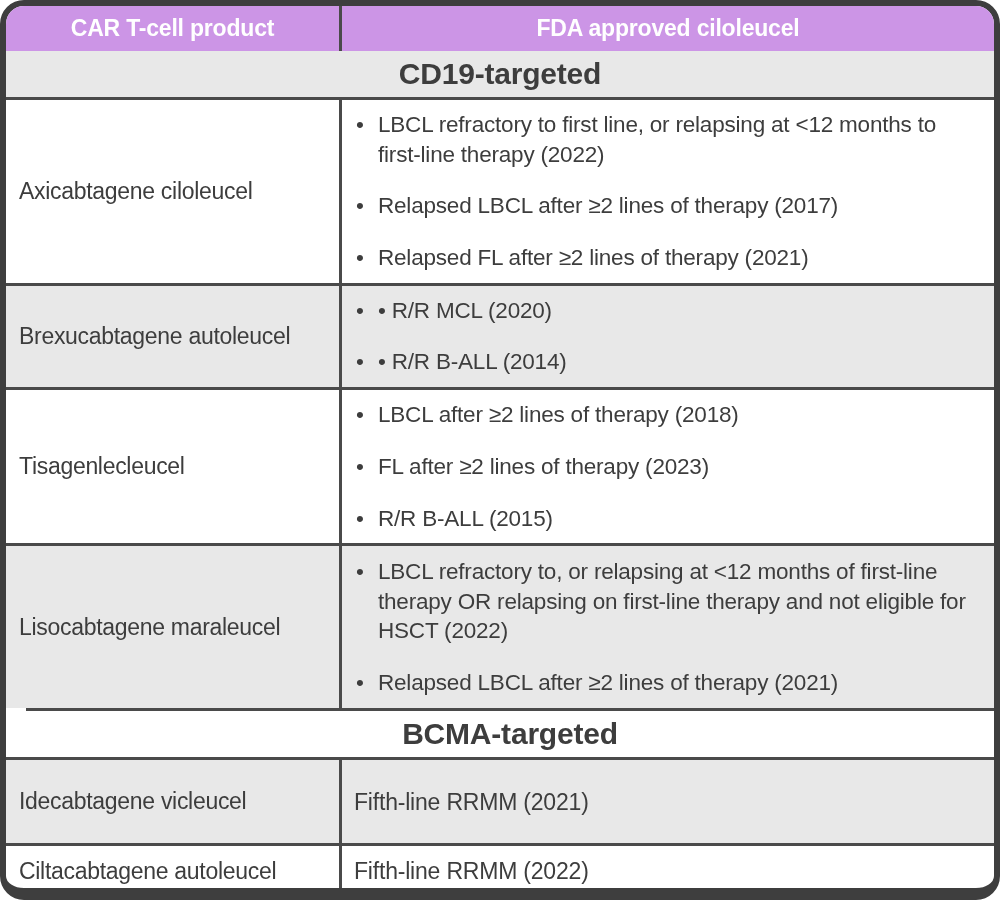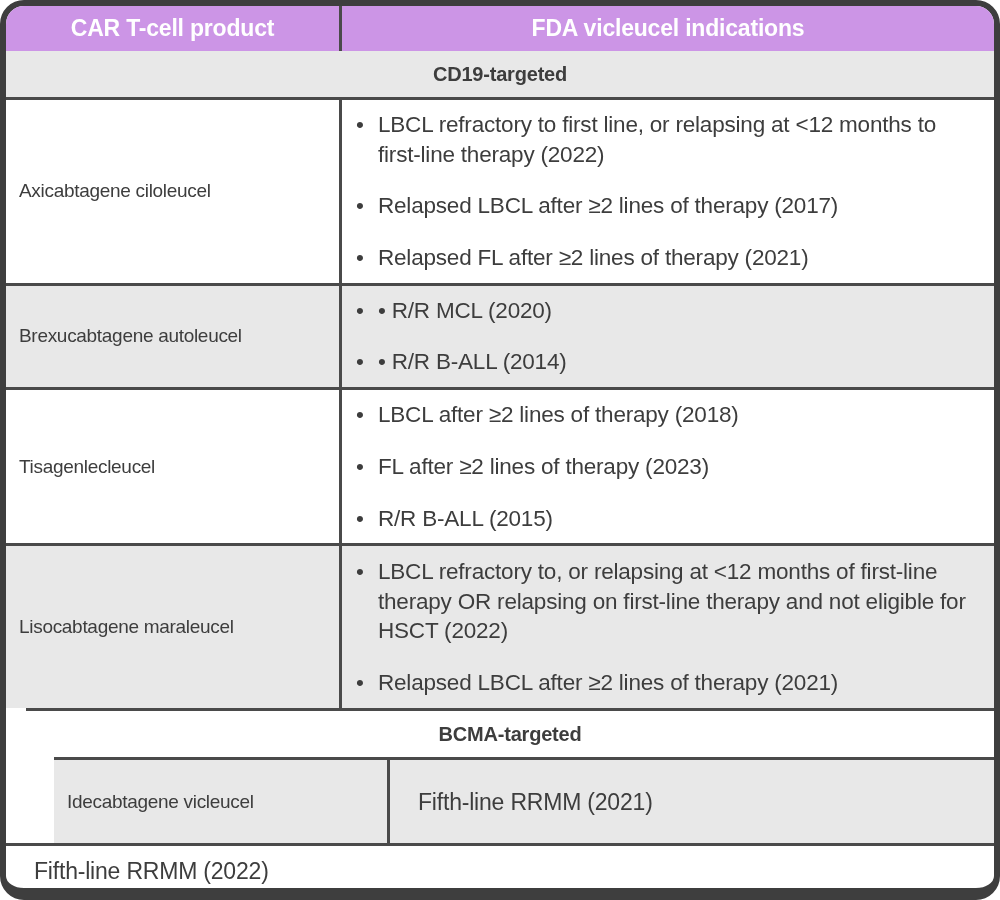--- a/index.html
+++ b/index.html
@@ -30,48 +30,48 @@
   .col2{flex:1 1 auto;}
   
   .header-row{height:45px;background:var(--header-bg);}
   .header-cell{
     display:flex;align-items:center;justify-content:center;
     color:var(--header-text);font-weight:bold;font-size:23px;letter-spacing:-0.2px;
   }
   
   .section-row{align-items:center;justify-content:center;}
   .section-title{
-    width:100%;text-align:center;font-weight:bold;font-size:20px;
+    width:100%;text-align:center;font-weight:bold;font-size:30px;
     letter-spacing:-0.2px;color:var(--text);
   }
   
   .data-row.shade, .section-row.shade{background:var(--stripe);}
   .product-cell{
     display:flex;align-items:center;
     padding:6px 11px 6px 13px;
-    font-size:19px;letter-spacing:-0.3px;
+    font-size:23px;letter-spacing:-0.3px;
   }
   .indications-cell{
     display:flex;flex-direction:column;justify-content:center;
     gap:22px;
     padding:10px 16px 10px 14px;
     font-size:22.5px;letter-spacing:-0.2px;line-height:1.32;
   }
   .indication-item{display:flex;align-items:flex-start;}
   .bullet{flex:0 0 auto;width:9px;margin-right:13px;line-height:1.32;}
-  .no-bullets .indications-cell{padding-left:28px;font-size:23px;}
+  .no-bullets .indications-cell{padding-left:12px;font-size:23px;}
   .indication-text{flex:1 1 auto;min-width:0;}
 </style>
 </head>
 <body>
 
 <div class="table-card">
   <div class="row header-row">
     <div class="cell col1 header-cell">CAR T-cell product</div>
-    <div class="cell col2 header-cell">FDA vicleucel indications</div>
+    <div class="cell col2 header-cell">FDA approved ciloleucel</div>
   </div>
   <div id="table-body">
       <div class="row section-row shade" style="min-height: 46px; flex: 0 0 46px;">
     <div class="section-title">CD19-targeted</div>
   </div>
       <div class="row data-row" style="min-height: 174px; flex: 0 0 174px;">
     <div class="cell col1 product-cell">Axicabtagene ciloleucel</div>
     <div class="cell col2 indications-cell">
           <div class="indication-item">
     <span class="bullet">•</span>
@@ -126,30 +126,31 @@
   </div>
           <div class="indication-item">
     <span class="bullet">•</span>
     <span class="indication-text">Relapsed LBCL after ≥2 lines of therapy (2021)</span>
   </div>
         </div>
   </div>
       <div class="row section-row" style="min-height: 49px; flex: 0 0 49px; margin-left: 20px;">
     <div class="section-title">BCMA-targeted</div>
   </div>
-      <div class="row data-row no-bullets shade" style="min-height: 86px; flex: 0 0 86px; margin-left: 48px;">
+      <div class="row data-row no-bullets shade" style="min-height: 86px; flex: 0 0 86px;">
     <div class="cell col1 product-cell">Idecabtagene vicleucel</div>
     <div class="cell col2 indications-cell">
           <div class="indication-item">
 
     <span class="indication-text">Fifth-line RRMM (2021)</span>
   </div>
         </div>
   </div>
       <div class="row data-row no-bullets" style="min-height: 45px; flex: 0 0 45px;">
+    <div class="cell col1 product-cell">Ciltacabtagene autoleucel</div>
     <div class="cell col2 indications-cell">
           <div class="indication-item">
 
     <span class="indication-text">Fifth-line RRMM (2022)</span>
   </div>
         </div>
   </div>
     </div>
 </div>
 

